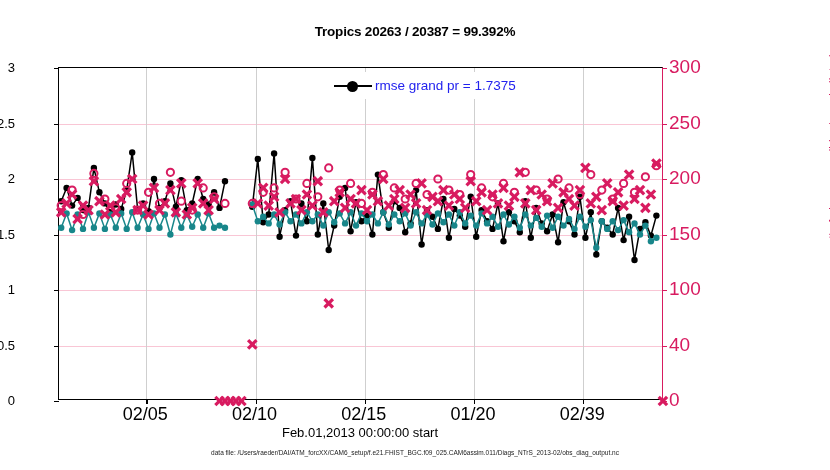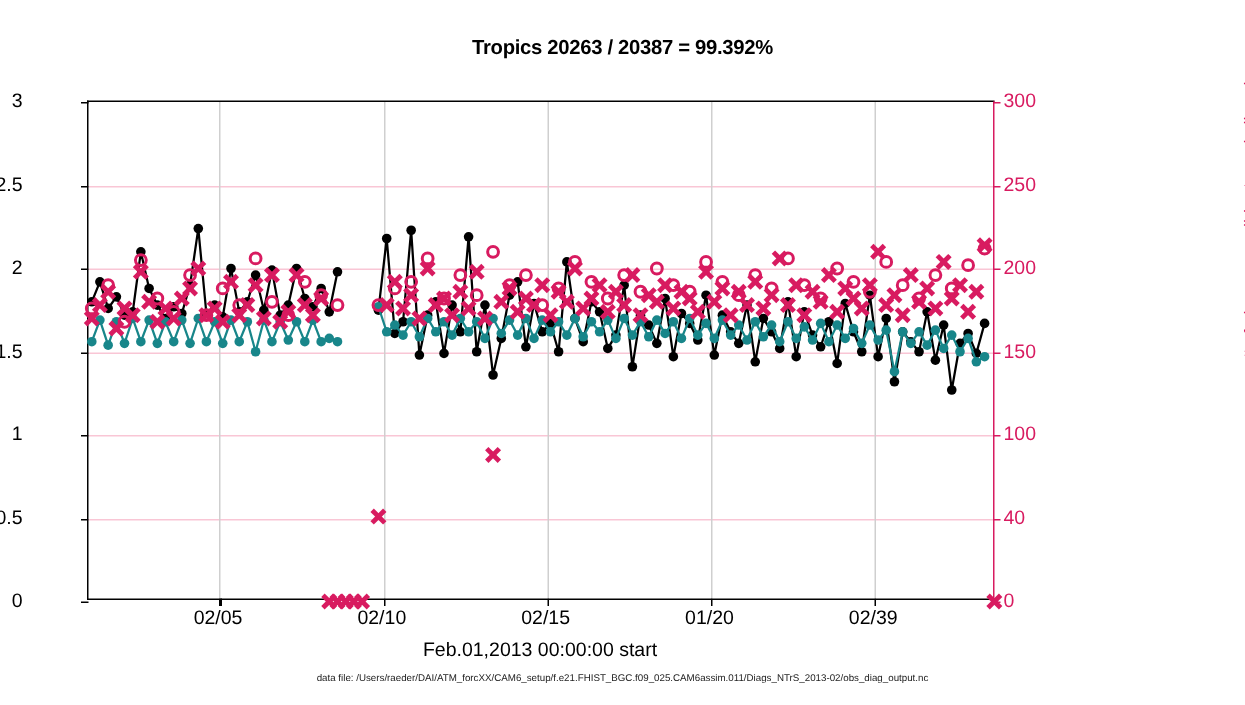--- a/index.html
+++ b/index.html
@@ -13,23 +13,23 @@
            border:1.4px solid #000;box-sizing:border-box;}
   .plotbox.rightaxis{border-right:1.4px solid #d81b60;}
   .ylabel-right{position:absolute;left:624px;top:140px;width:420px;text-align:center;
                 transform:rotate(-90deg);font-size:12px;color:#d81b60;white-space:nowrap;}
 
   .xlabel{position:absolute;left:0;top:425px;width:720px;text-align:center;font-size:13px;}
   .footer{position:absolute;left:0;top:449px;width:830px;text-align:center;font-size:6.5px;color:#222;letter-spacing:0px;}
 
   .ytick-l{position:absolute;right:666px;text-align:right;font-size:13px;color:#000;
            transform:translateY(-50%);white-space:nowrap;}
-  .ytick-r{position:absolute;left:669px;text-align:left;font-size:13px;color:#d81b60;
+  .ytick-r{position:absolute;left:669px;text-align:left;font-size:19px;color:#d81b60;
            transform:translateY(-50%);white-space:nowrap;}
-  .xtick{position:absolute;top:404px;font-size:13px;color:#000;transform:translateX(-50%);white-space:nowrap;}
+  .xtick{position:absolute;top:404px;font-size:18px;color:#000;transform:translateX(-50%);white-space:nowrap;}
 
   .tickmark-l{position:absolute;left:-5px;width:5px;height:1.2px;background:#000;}
   .tickmark-r{position:absolute;right:-5px;width:5px;height:1.2px;background:#d81b60;}
   .tickmark-x{position:absolute;bottom:-5px;width:1.2px;height:5px;background:#000;}
 
   .grid-h{position:absolute;left:0;width:100%;height:1px;background:#f9c6d5;}
   .grid-v{position:absolute;top:0;height:100%;width:1px;background:#cfcfcf;}
 
   .legend{position:absolute;left:330px;top:72px;padding:4px 6px 4px 4px;
           background:#fff;border:0;}
@@ -828,15 +828,22 @@
     </div>
   <div id="xticks">
       <div class="xtick" style="left: 145.365px;">02/05</div>
       <div class="xtick" style="left: 254.57px;">02/10</div>
       <div class="xtick" style="left: 363.776px;">02/15</div>
       <div class="xtick" style="left: 472.982px;">01/20</div>
       <div class="xtick" style="left: 582.188px;">02/39</div>
     </div>
 
   <div class="legend">
+    <div class="legend-row">
+      <span class="legend-line">
+        <i style="background:#000"></i>
+          <b style="background:#000"></b>
+      </span>
+      <span class="legend-text">rmse grand pr = 1.7375</span>
+    </div>
   </div>
 
 </div>
 
 </body></html>

